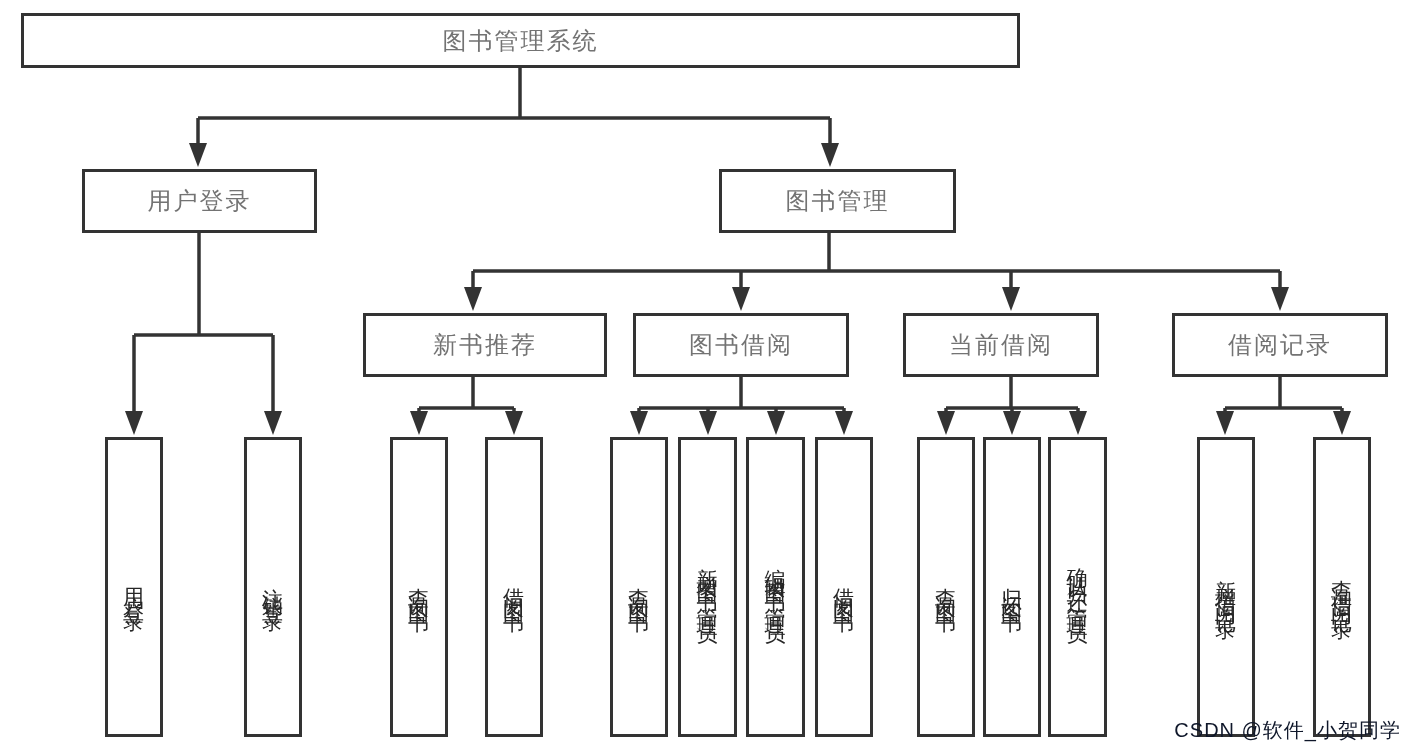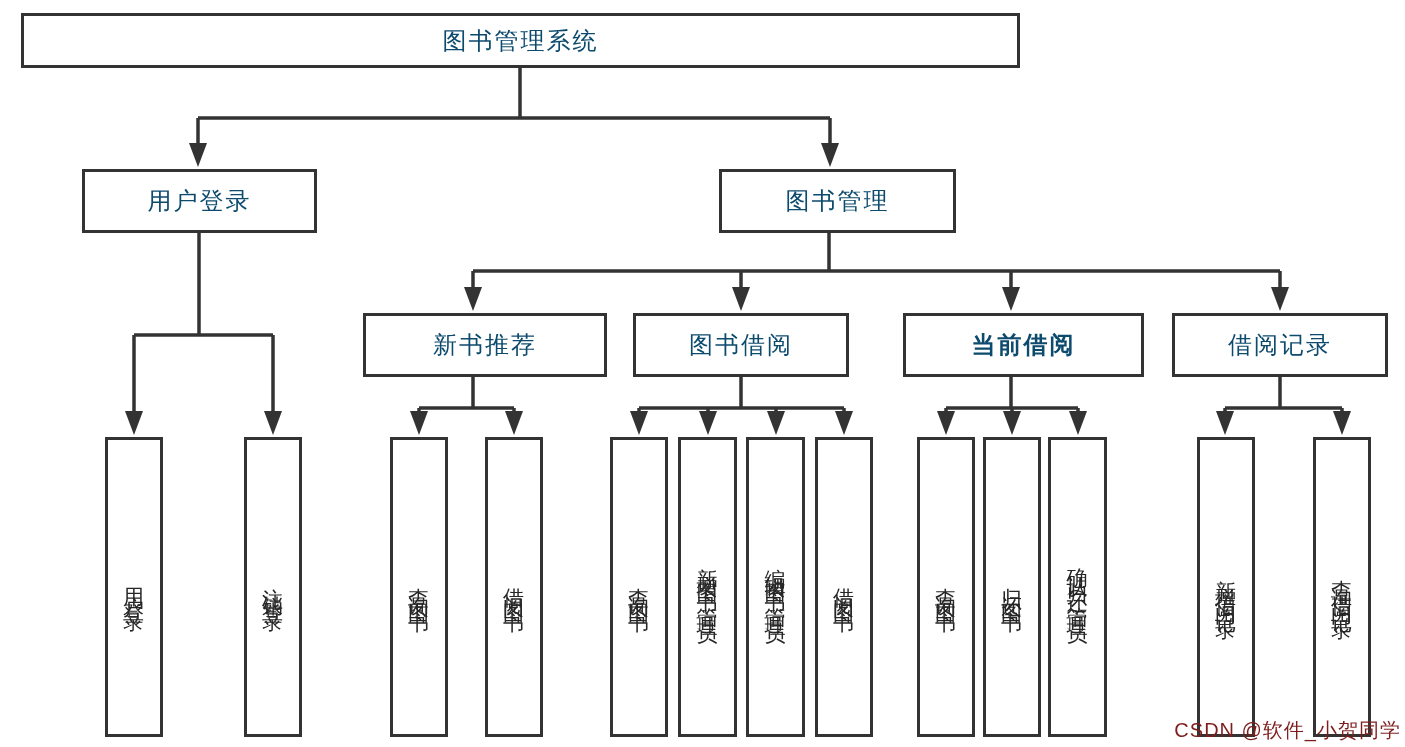--- a/index.html
+++ b/index.html
@@ -10,21 +10,21 @@
     font-family:"Liberation Sans","DejaVu Sans",sans-serif;
     overflow:hidden;
   }
   .wires{position:absolute;left:0;top:0;width:1405px;height:747px;}
   .hbox{
     position:absolute;
     box-sizing:border-box;
     border:3px solid #333;
     background:#fff;
     display:flex;align-items:center;justify-content:center;
-    font-size:24px;letter-spacing:2px;color:#0c4a6e;
+    font-size:24px;letter-spacing:2px;color:#737373;
     z-index:2;
   }
   .vbox{
     position:absolute;
     box-sizing:border-box;
     border:3px solid #333;
     background:#fff;
     width:58px;height:300px;top:437px;
     display:flex;align-items:center;justify-content:center;
     z-index:2;
@@ -33,21 +33,21 @@
     writing-mode:vertical-rl;
     font-size:21px;
     letter-spacing:8px;
     color:#262626;
     line-height:1;
   }
   .watermark{
     position:absolute;
     right:4px;bottom:3px;
     font-size:20px;
-    color:#7f1d1d;
+    color:#0f172a;
     letter-spacing:1px;
     z-index:5;
     white-space:nowrap;
   }
 </style>
 </head>
 <body>
 
 <div class="canvas">
 
@@ -128,21 +128,21 @@
     </g>
   </svg>
 
   <div class="hbox" style="left:21px;top:13px;width:999px;height:55px;">图书管理系统</div>
 
   <div class="hbox" style="left:82px;top:169px;width:235px;height:64px;">用户登录</div>
   <div class="hbox" style="left:710px;top:169px;width:237px;height:64px;margin-left:9px;">图书管理</div>
 
   <div class="hbox" style="left:363px;top:313px;width:244px;height:64px;">新书推荐</div>
   <div class="hbox" style="left:633px;top:313px;width:216px;height:64px;">图书借阅</div>
-  <div class="hbox" style="left:903px;top:313px;width:241px;height:64px;font-weight:bold;">当前借阅</div>
+  <div class="hbox" style="left:903px;top:313px;width:196px;height:64px;">当前借阅</div>
   <div class="hbox" style="left:1172px;top:313px;width:216px;height:64px;">借阅记录</div>
 
   <div class="vbox" style="left:105px;">
     <span>用户登录</span>
   </div>
   <div class="vbox" style="left:244px;">
     <span>注销登录</span>
   </div>
 
   <div class="vbox" style="left:390px;">

